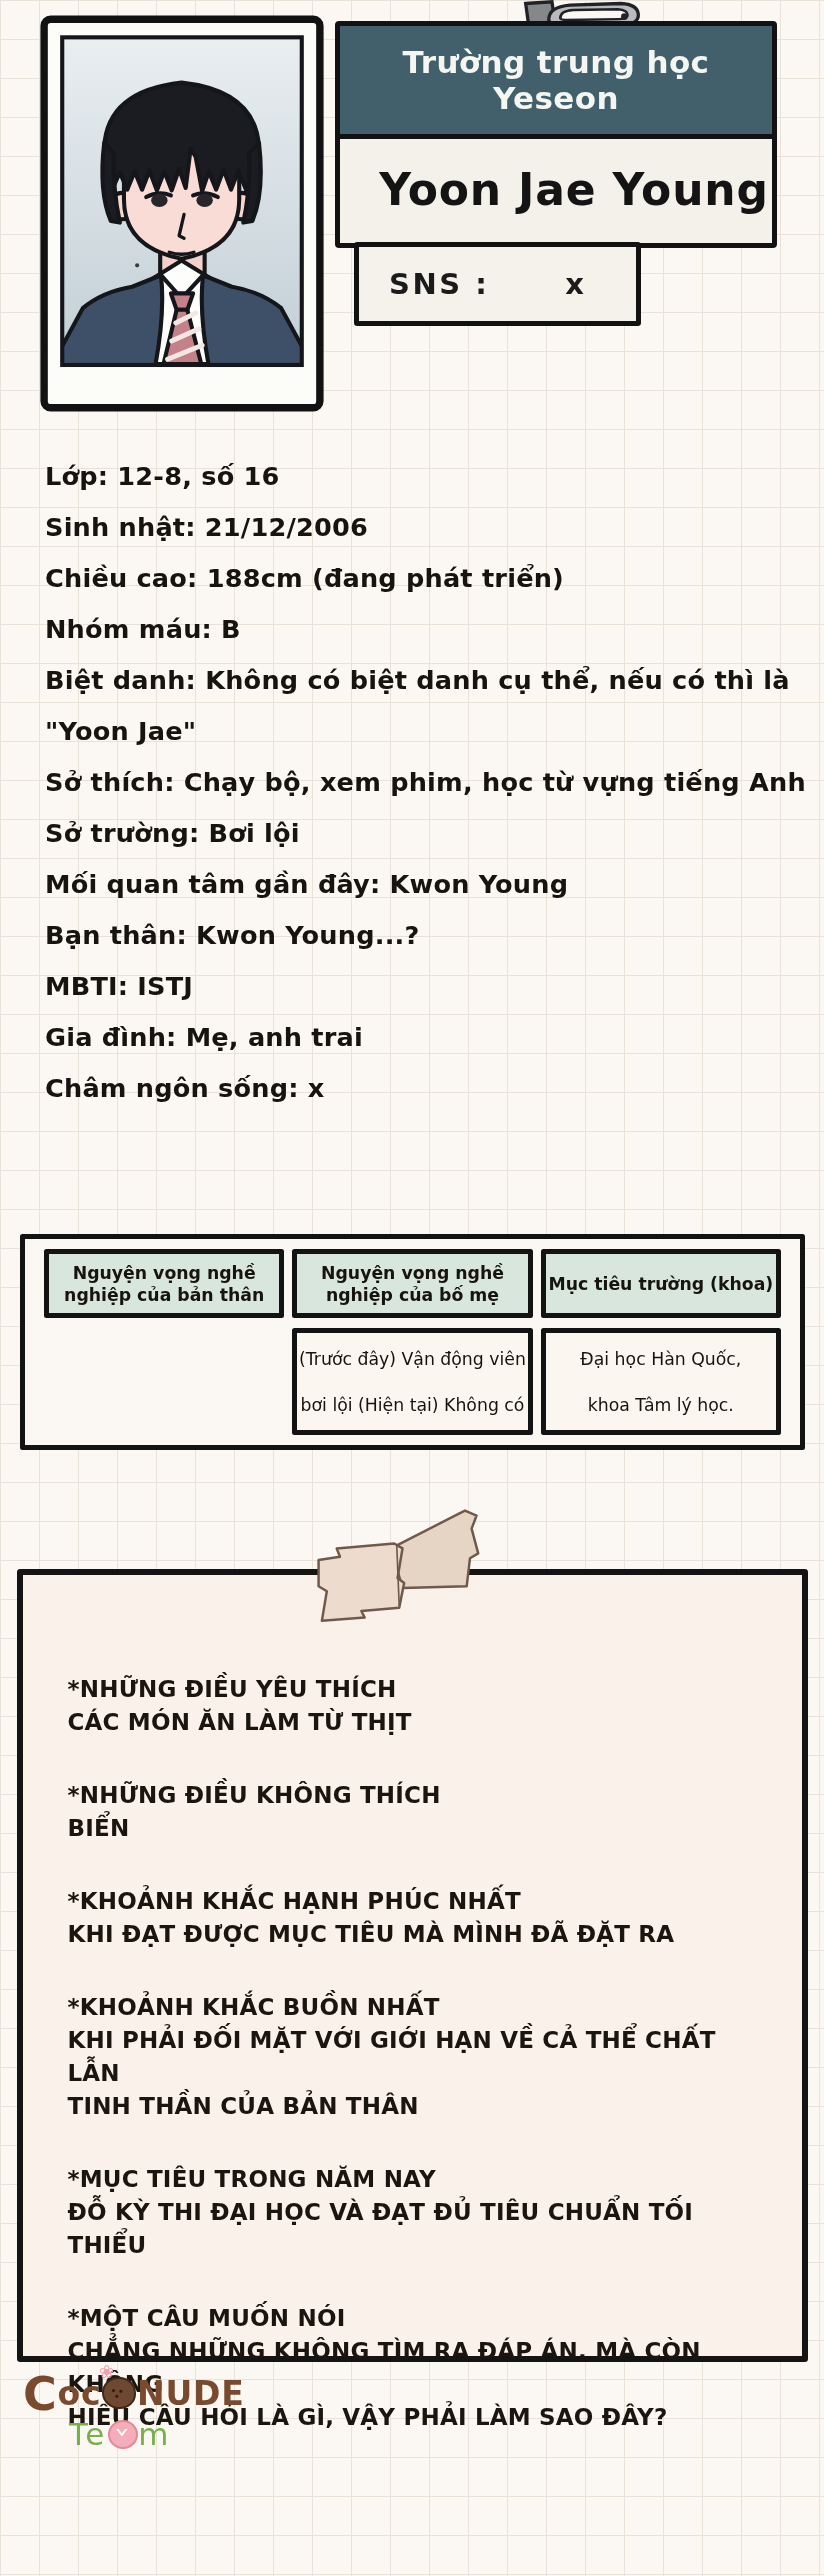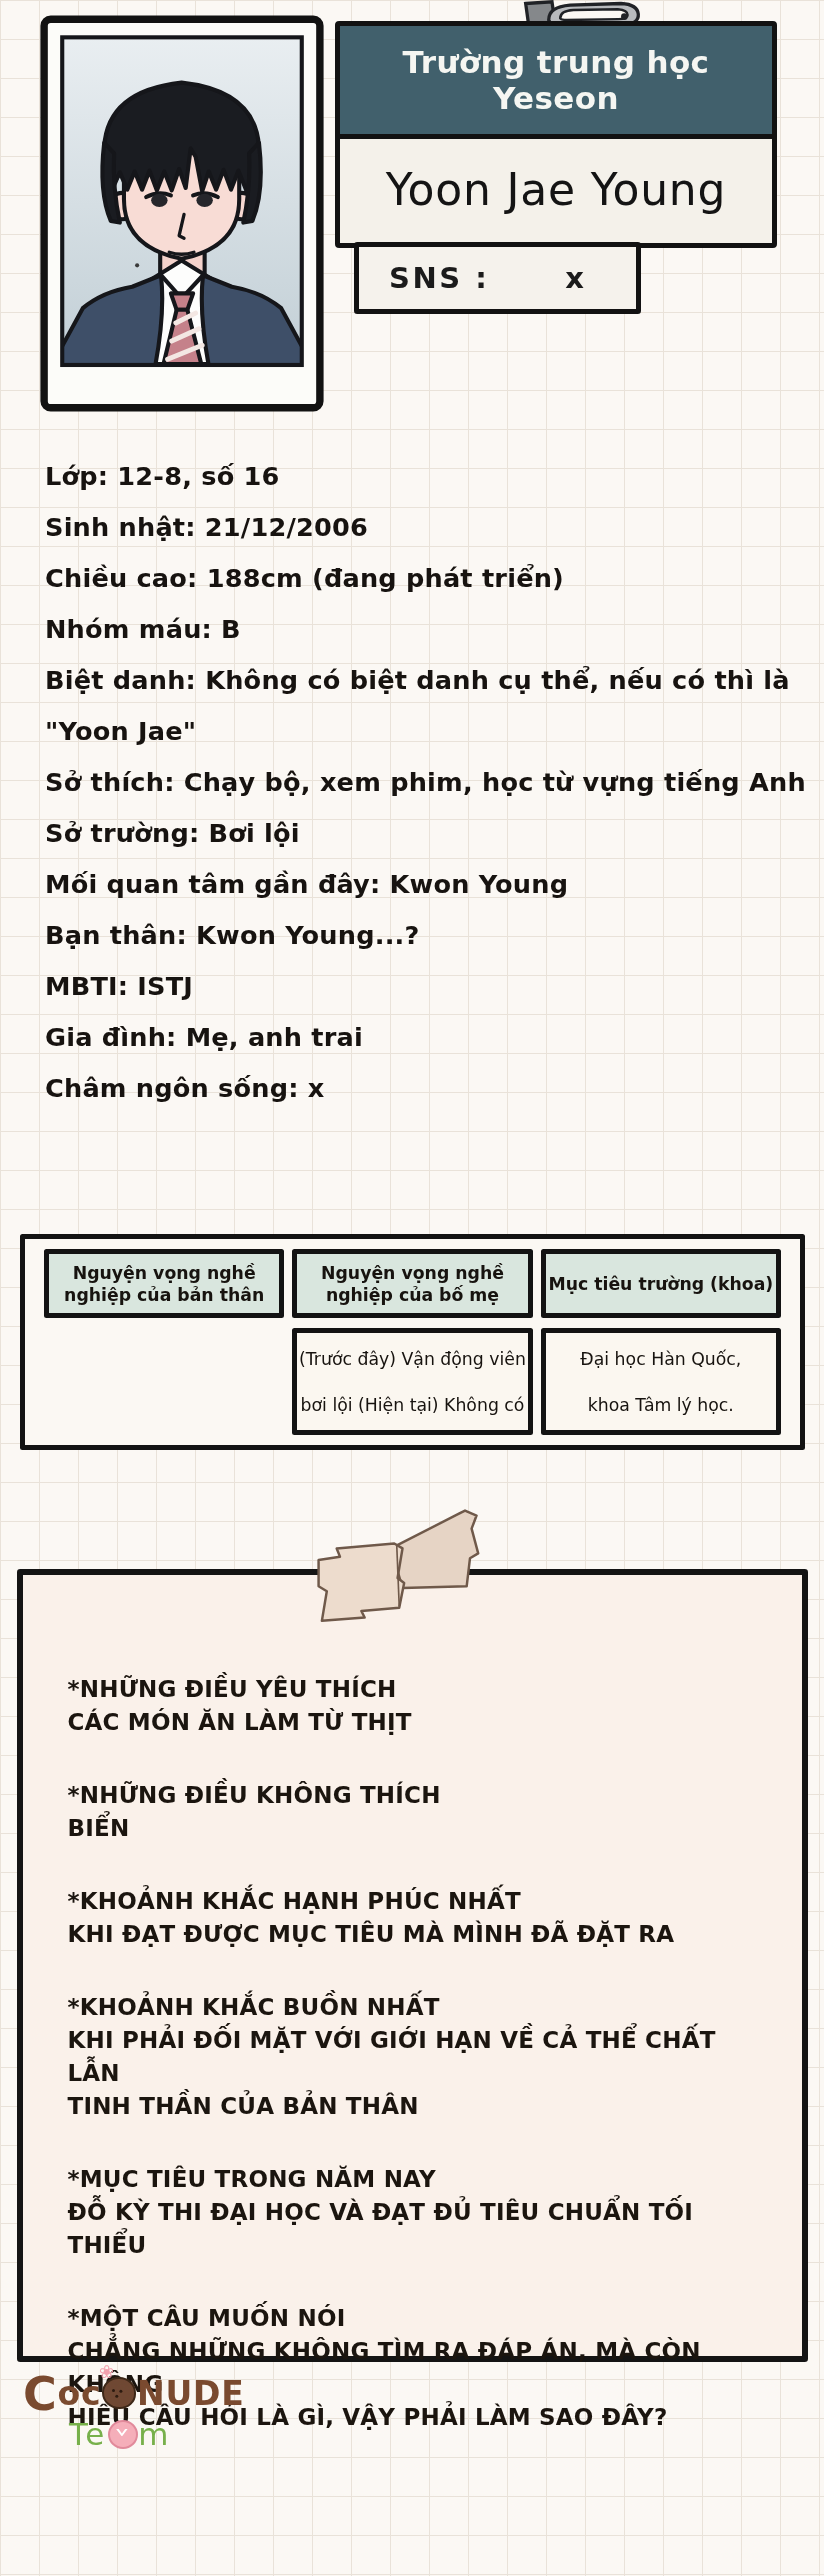--- a/index.html
+++ b/index.html
@@ -9,22 +9,22 @@
     background-image:
       linear-gradient(to right,#e9e2d9 1.2px,transparent 1.2px),
       linear-gradient(to bottom,#e9e2d9 1.2px,transparent 1.2px);
     background-size:39px 39px;
     font-family:"DejaVu Sans",sans-serif;color:#17130f;
   }
   .portrait{position:absolute;left:40px;top:15px;width:284px;height:397px;}
   .clip{position:absolute;left:501px;top:0;width:148px;height:30px;}
   .plate{position:absolute;left:335px;top:21.4px;width:442px;border:5.8px solid #121212;border-radius:4.1px;background:#f4f1ea;box-sizing:border-box;}
   .plate-banner{background:#41606c;border-bottom:5px solid #121212;color:#f5f6f2;font-size:31px;font-weight:bold;text-align:center;padding:18px 3.3px;letter-spacing:0.4px;}
-  .plate-name{font-size:44px;font-weight:normal;text-align:center;padding:25px 3.3px 28px;color:#141414;letter-spacing:0.8px;}
-  .sns{position:absolute;left:354px;top:242px;width:287px;height:72px;border:5px solid #121212;border-radius:3.3px;background:#f5f2ec;box-sizing:border-box;display:flex;align-items:center;font-size:29px;font-weight:bold;color:#1b1b1b;}
+  .plate-name{font-size:44px;font-weight:bold;text-align:right;padding:25px 3.3px 28px;color:#141414;letter-spacing:0.8px;}
+  .sns{position:absolute;left:354px;top:242px;width:287px;height:84px;border:5px solid #121212;border-radius:3.3px;background:#f5f2ec;box-sizing:border-box;display:flex;align-items:center;font-size:29px;font-weight:bold;color:#1b1b1b;}
   .sns-label{margin-left:30px;letter-spacing:2.5px;}
   .sns-value{margin-left:76px;}
   .profile{position:absolute;left:45px;top:452px;width:775px;}
   .profile-line{height:51px;line-height:48px;font-size:25.6px;font-weight:bold;letter-spacing:0.2px;white-space:nowrap;color:#171310;}
   .table{position:absolute;left:20px;top:1234px;width:785px;height:216px;border:5.8px solid #131313;border-radius:2.5px;background:#fbf8f3;box-sizing:border-box;padding:10px 19px;display:flex;gap:8px;}
   .col{flex:1;display:flex;flex-direction:column;min-width:0;}
   .col-header{border:5px solid #131313;background:#d9e6de;border-radius:2.5px;height:69px;box-sizing:border-box;display:flex;align-items:center;justify-content:center;text-align:center;font-weight:bold;font-size:17.3px;line-height:22px;white-space:pre-line;}
   .col-value{border:5px solid #131313;background:#fbf7f0;border-radius:2.5px;margin-top:10px;flex:1;display:flex;align-items:center;justify-content:center;text-align:center;font-size:17.3px;line-height:46px;white-space:pre-line;}
   .note-card{position:absolute;left:16.5px;top:1569px;width:791px;height:793px;box-sizing:border-box;border:6.6px solid #141414;border-radius:3.3px;background:#faf1ea;padding:69px 45px 0;}
   .note-item{margin-bottom:40px;margin-top:29px;}

